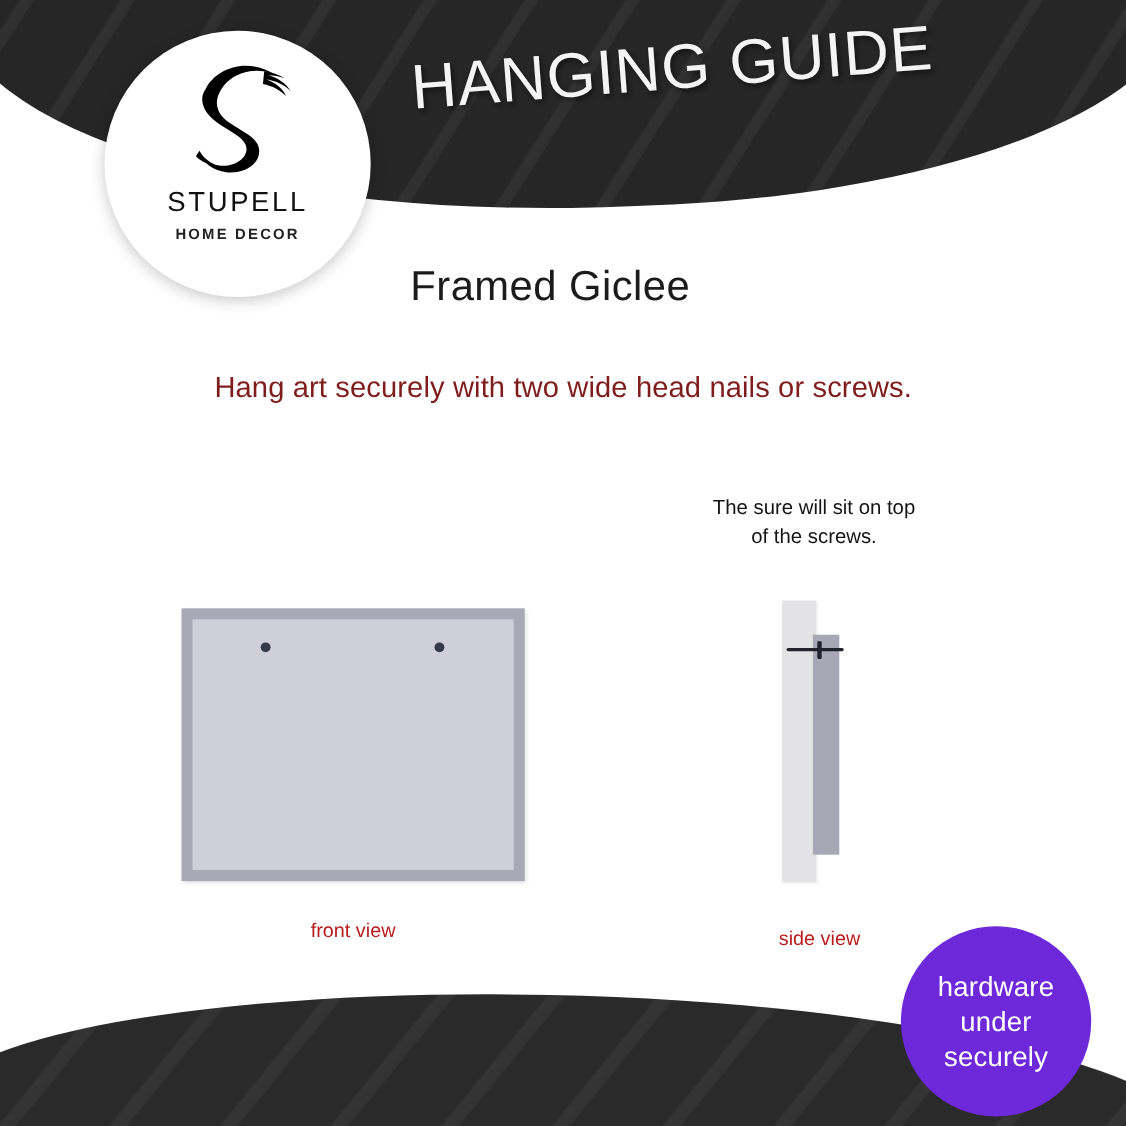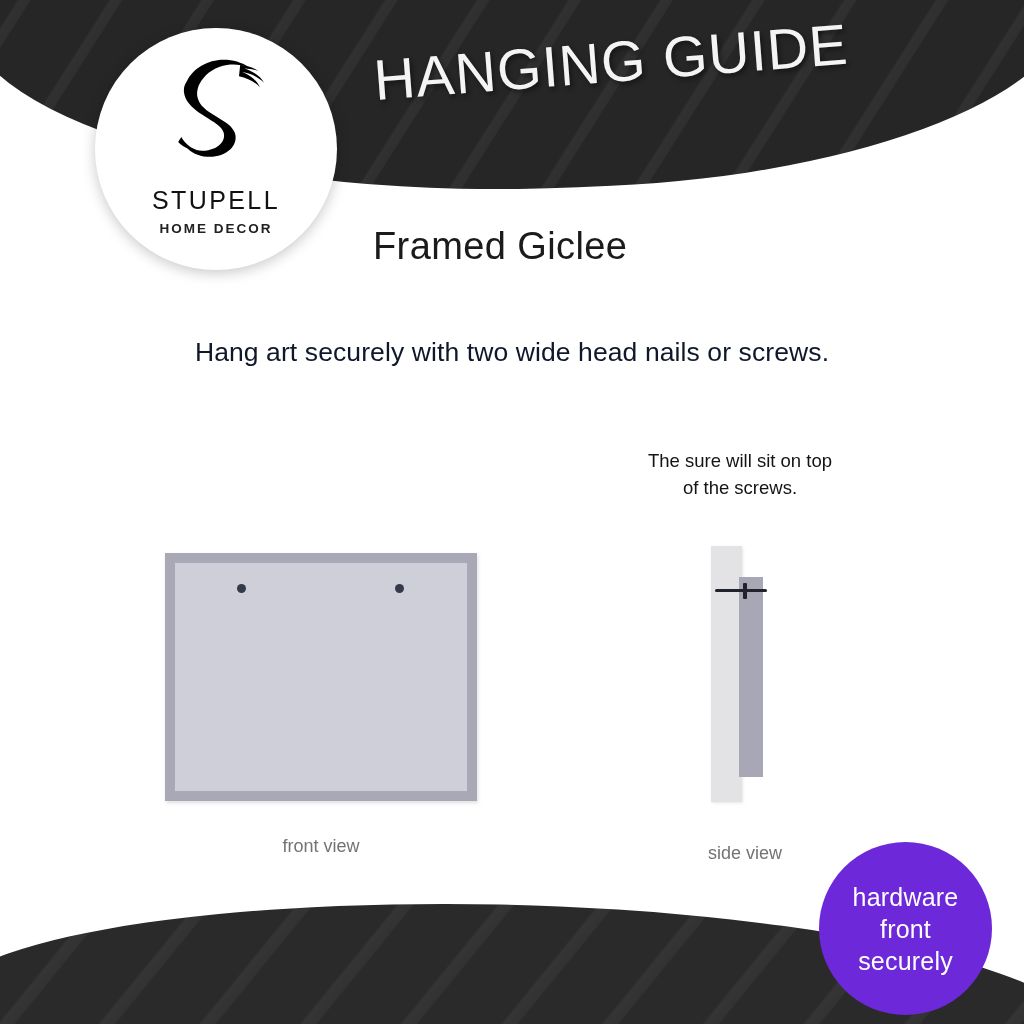--- a/index.html
+++ b/index.html
@@ -128,21 +128,21 @@
     margin-top: 24px;
     width: 118px;
     height: 118px;
   }
   .logo-name {
     font-size: 25px;
     letter-spacing: 2.4px;
     color: #111111;
     font-weight: 400;
     line-height: 1;
-    margin-top: 18px;
+    margin-top: 2px;
   }
   .logo-sub {
     font-size: 13.5px;
     letter-spacing: 2.0px;
     color: #222222;
     font-weight: 700;
     line-height: 1;
     margin-top: 9px;
   }
 
@@ -158,37 +158,37 @@
     transform: rotate(-4.4deg);
     transform-origin: left center;
     text-shadow: 2px 3px 5px rgba(0,0,0,0.45);
     white-space: nowrap;
   }
 
   
   .product-type {
     position: absolute;
     left: 373px;
-    top: 225px;
+    top: 240px;
     font-size: 38px;
     color: #1b1b1b;
     font-weight: 400;
     letter-spacing: 0.4px;
     white-space: nowrap;
   }
 
   
   .lead {
     position: absolute;
     left: 0;
     top: 337px;
     width: 1024px;
     text-align: center;
     font-size: 26.5px;
-    color: #0f172a;
+    color: #7f1d1d;
     font-weight: 400;
     letter-spacing: 0.1px;
   }
 
   
   .cap {
     position: absolute;
     font-size: 18.5px;
     line-height: 26.5px;
     color: #141414;
@@ -268,21 +268,21 @@
     width: 4px;
     height: 16px;
     background: #20222c;
     border-radius: 1px;
   }
 
   
   .view-label {
     position: absolute;
     font-size: 18px;
-    color: #737373;
+    color: #b91c1c;
     font-weight: 400;
     text-align: center;
   }
   .label-front { left: 165px; top: 836px; width: 312px; }
   .label-side  { left: 660px; top: 843px; width: 170px; }
 
   
   .hf-badge {
     position: absolute;
     left: 819px;
@@ -349,17 +349,17 @@
 
   <div class="view-label label-front">front view</div>
   <div class="view-label label-side">side view</div>
 
   <div class="bottom-band">
     <div class="tex"></div>
   </div>
 
   <div class="hf-badge">
     <span>hardware</span>
-    <span>front</span>
+    <span>under</span>
     <span>securely</span>
   </div>
 
 </div>
 
 </body></html>

